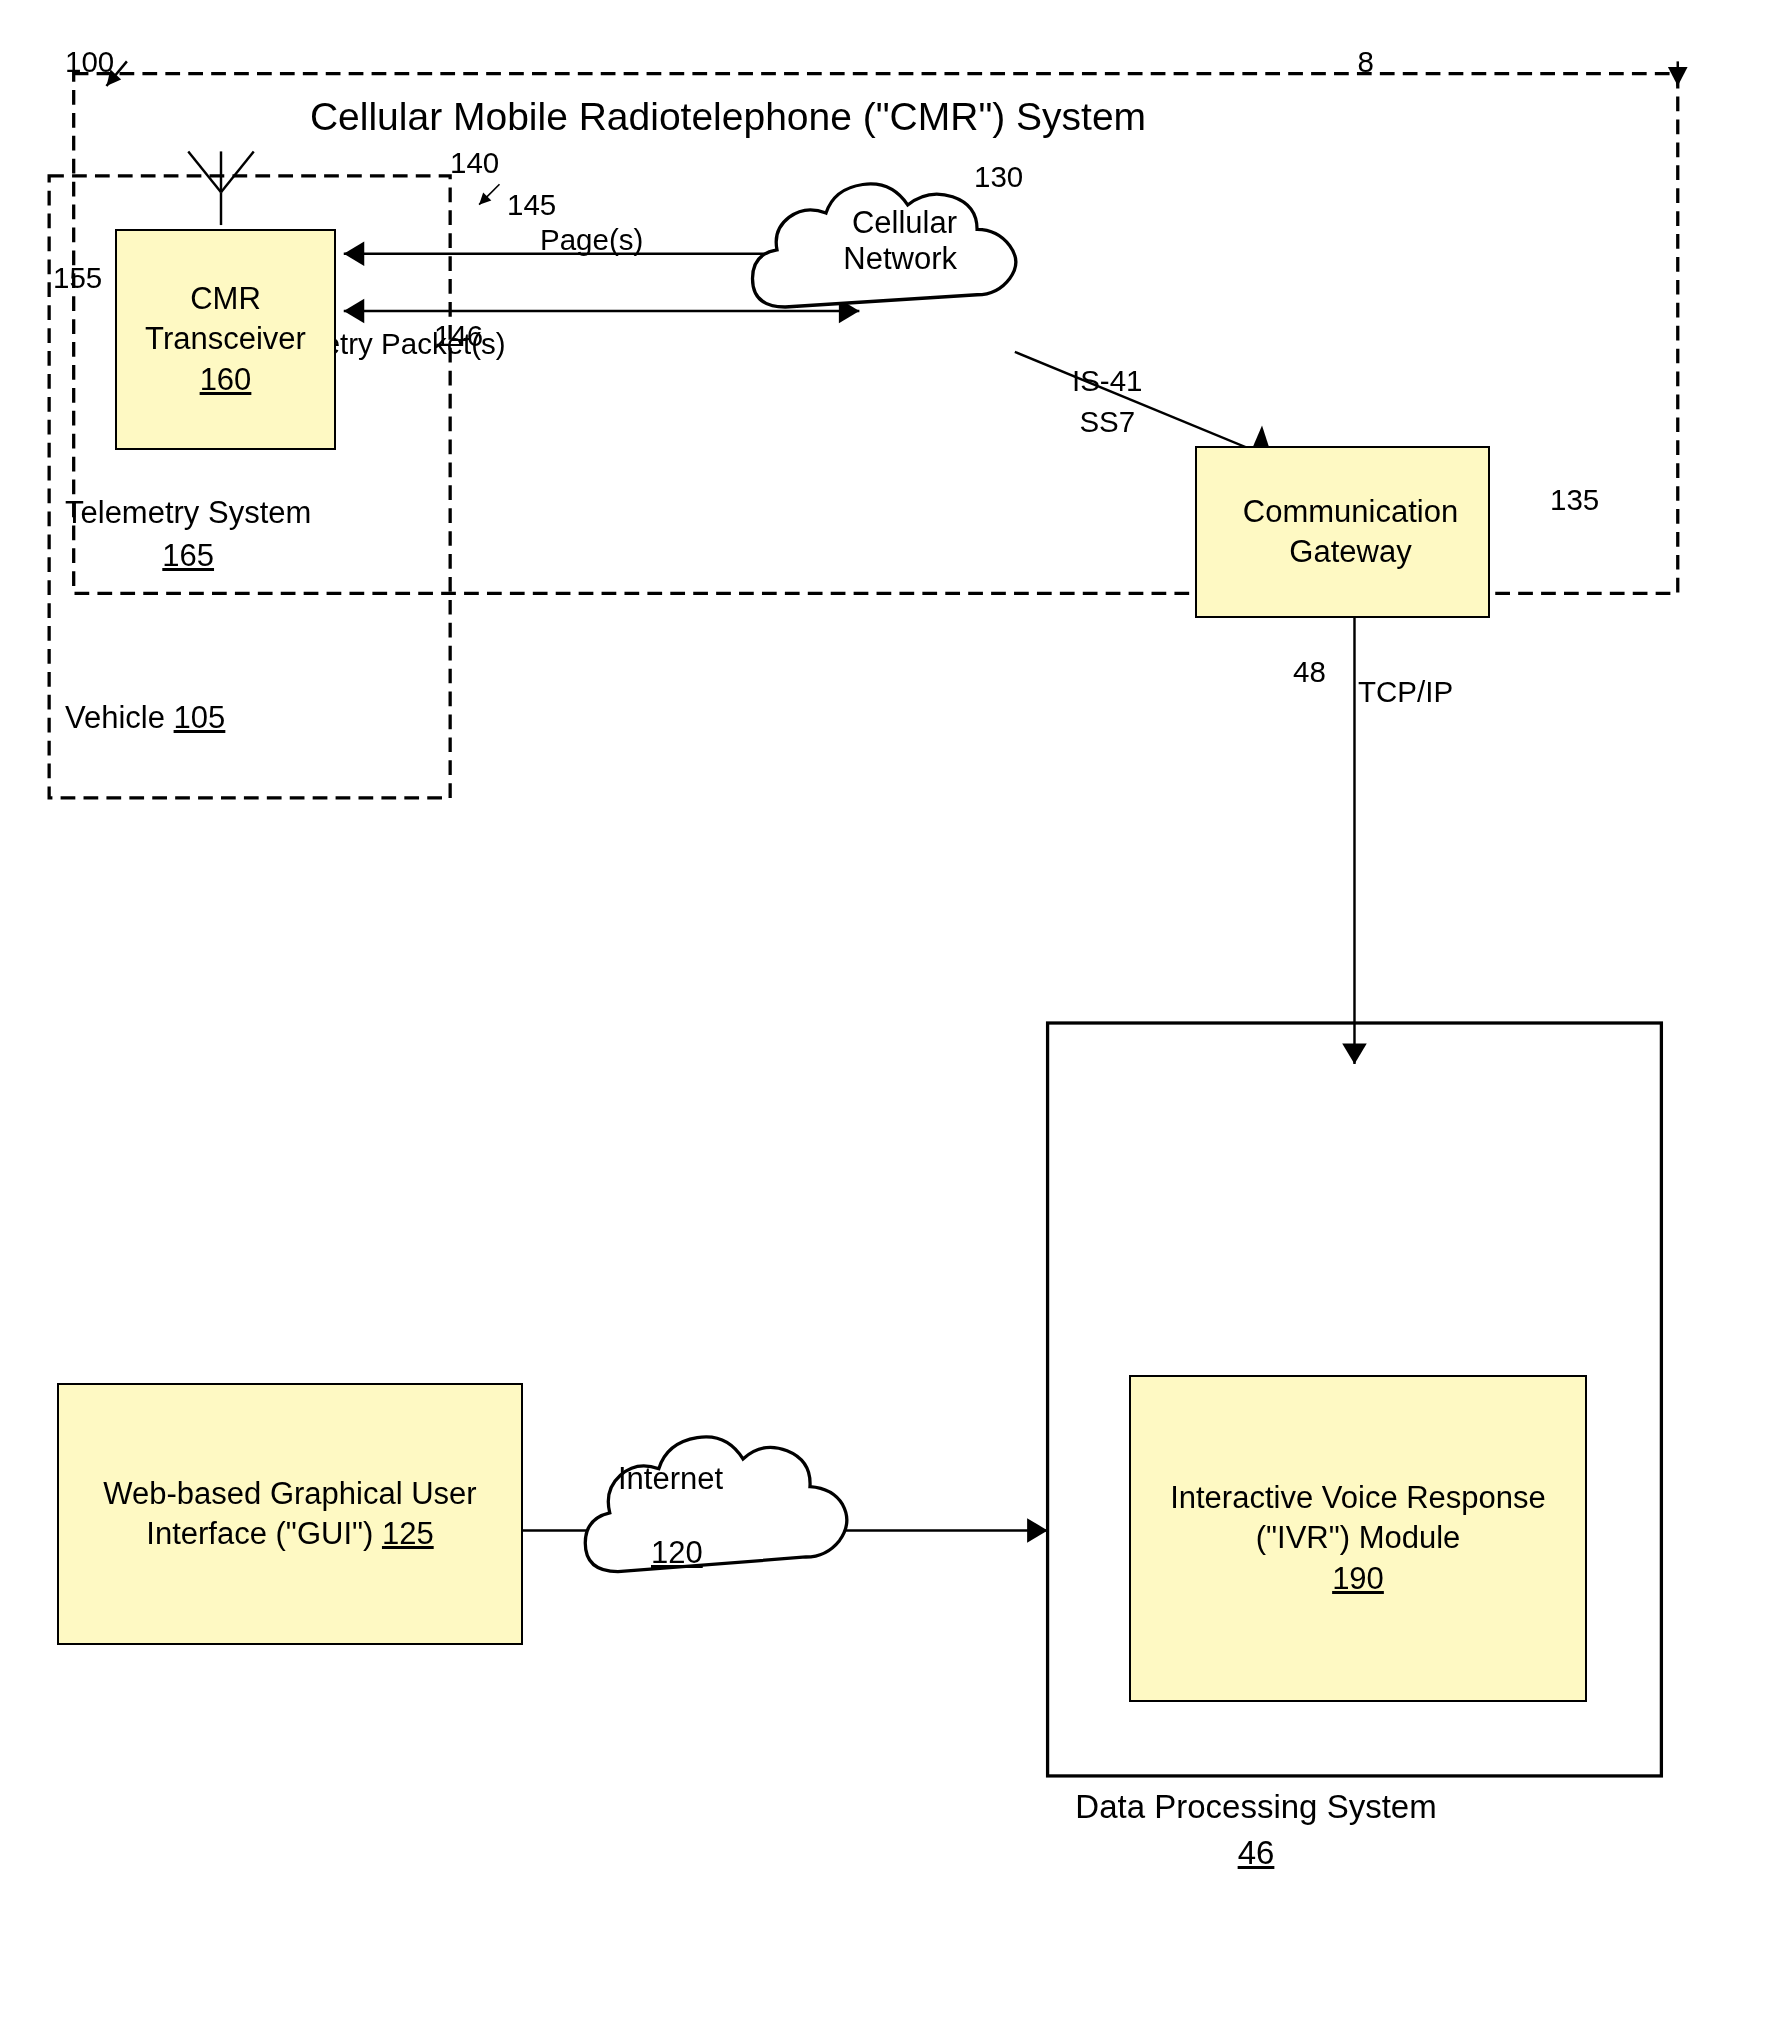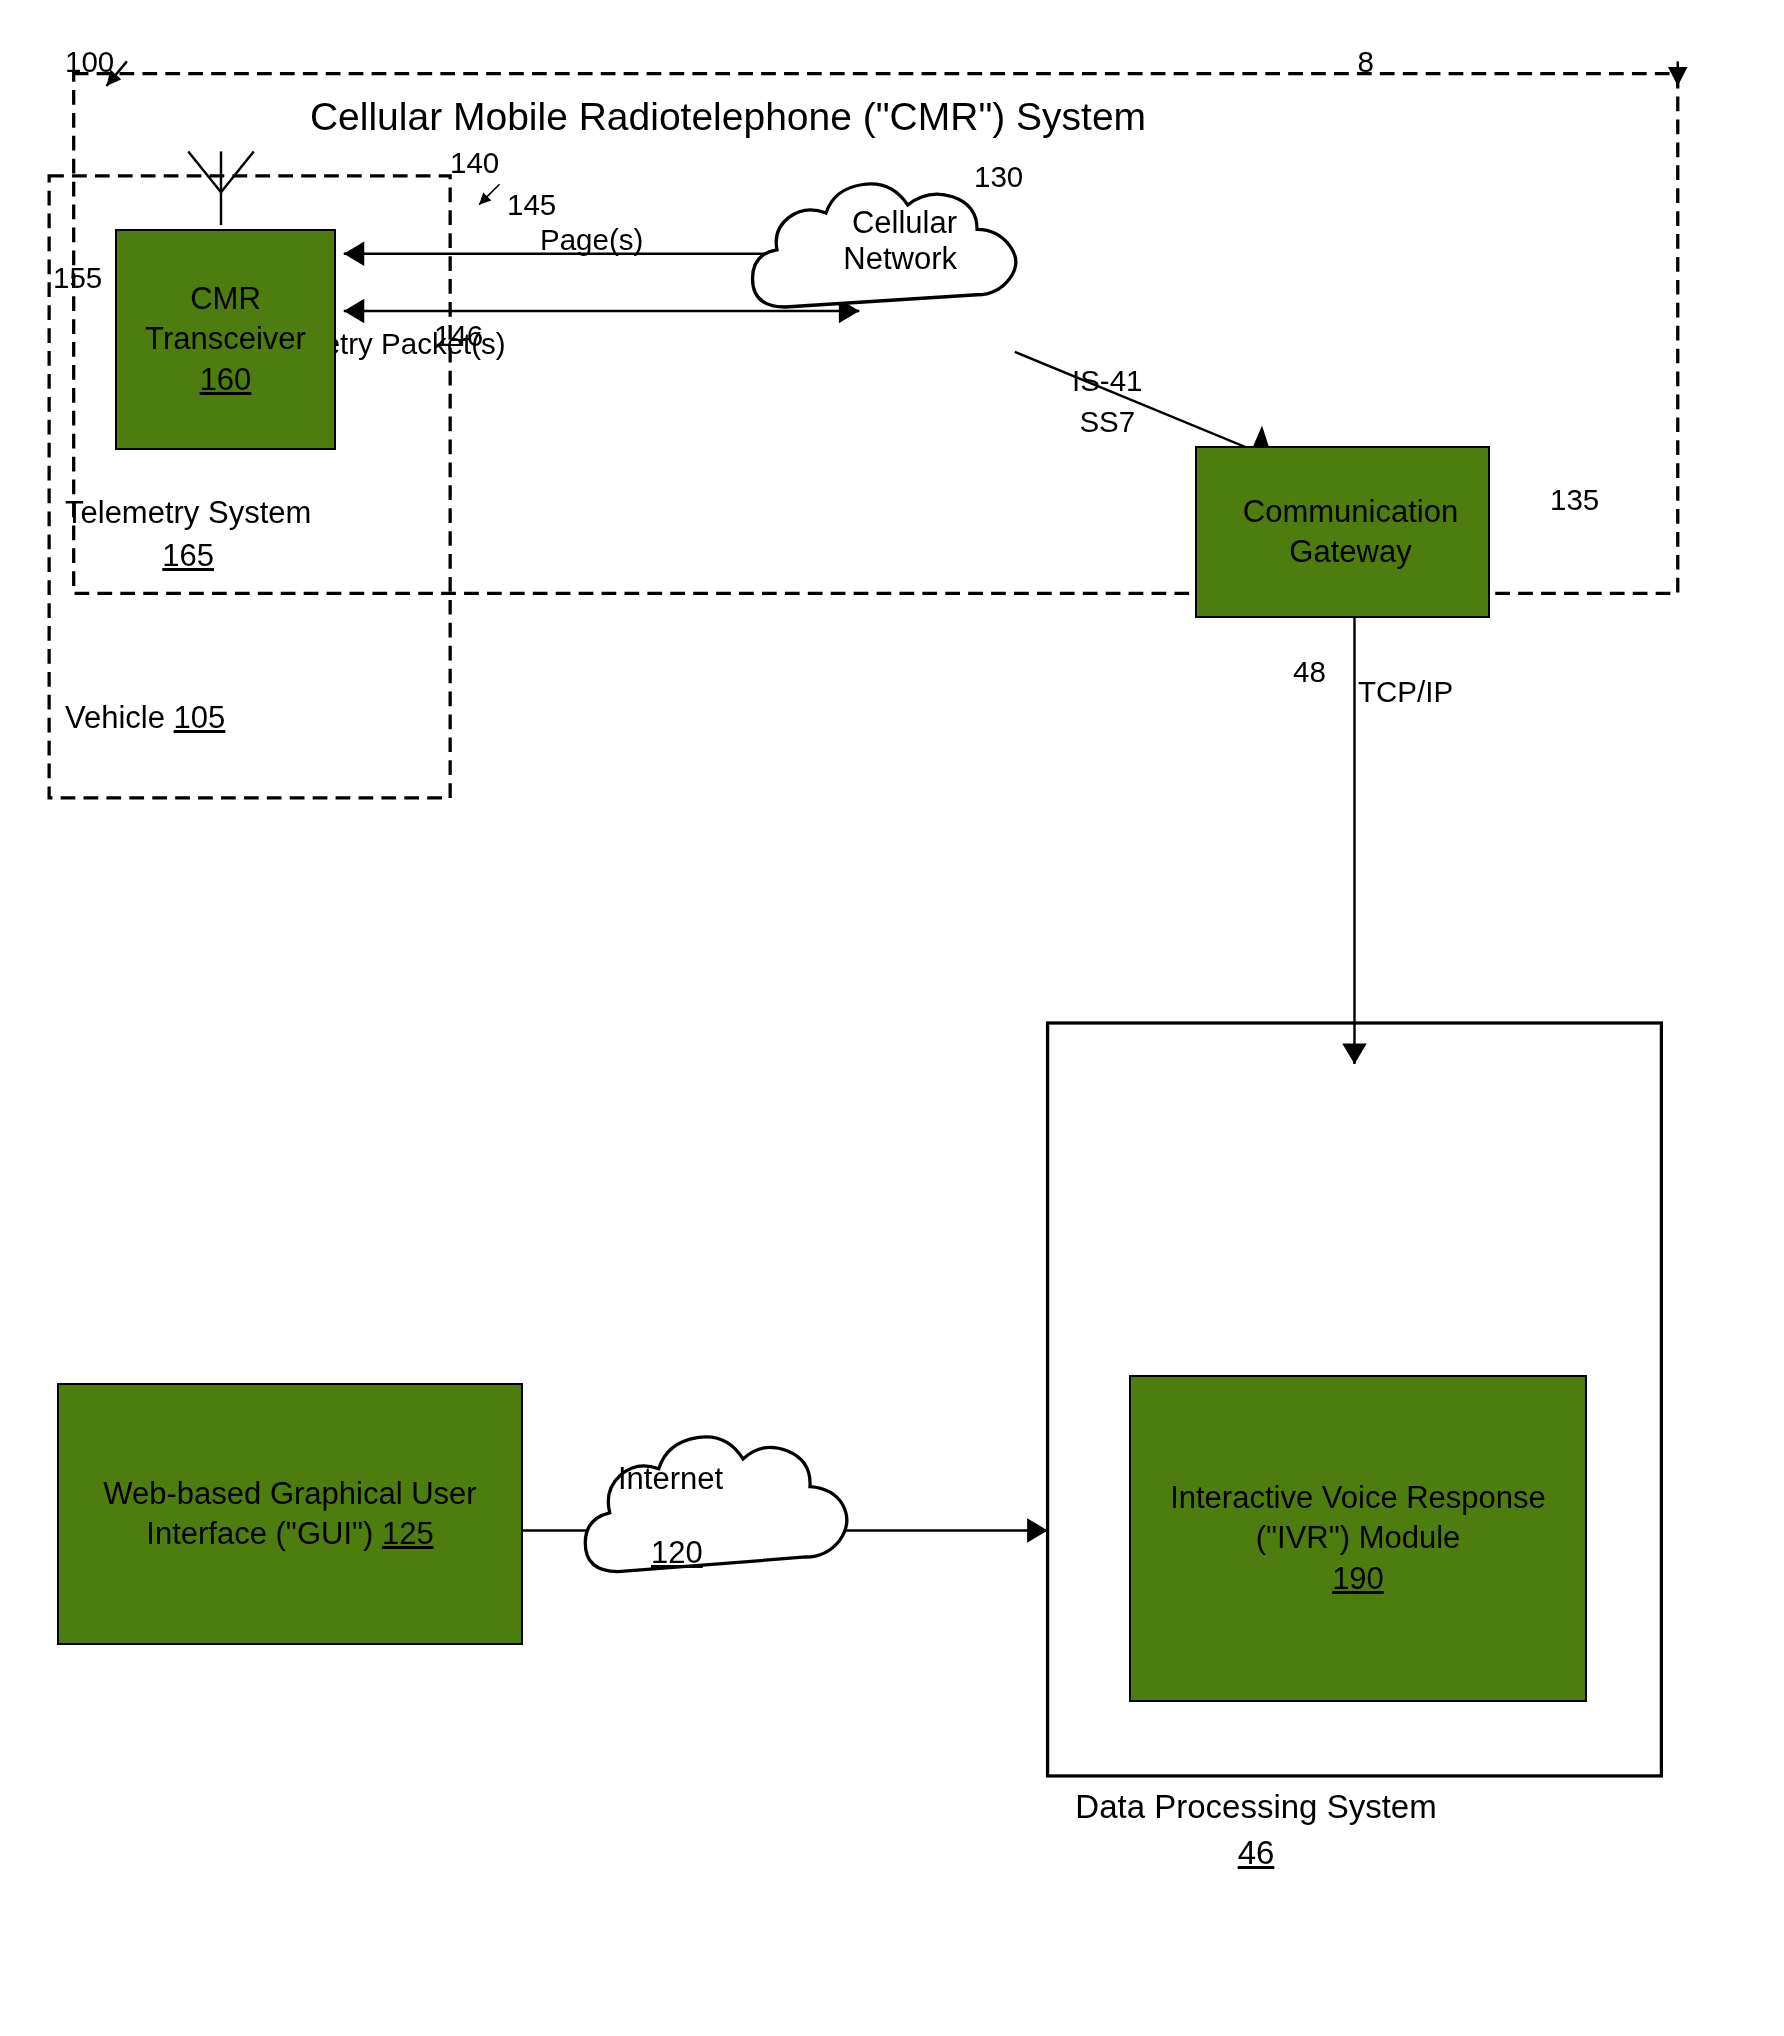--- a/index.html
+++ b/index.html
@@ -20,21 +20,21 @@
     
     .ref-num {
       position: absolute;
       font-size: 29.5px;
       font-family: Arial, sans-serif;
     }
     
     .box {
       position: absolute;
       border: 2.5px solid #000;
-      background: #4d7c0f;
+      background: #fef9c3;
       display: flex;
       align-items: center;
       justify-content: center;
       text-align: center;
     }
     .box-label {
       font-size: 31px;
       font-family: Arial, sans-serif;
       line-height: 1.3;
     }

